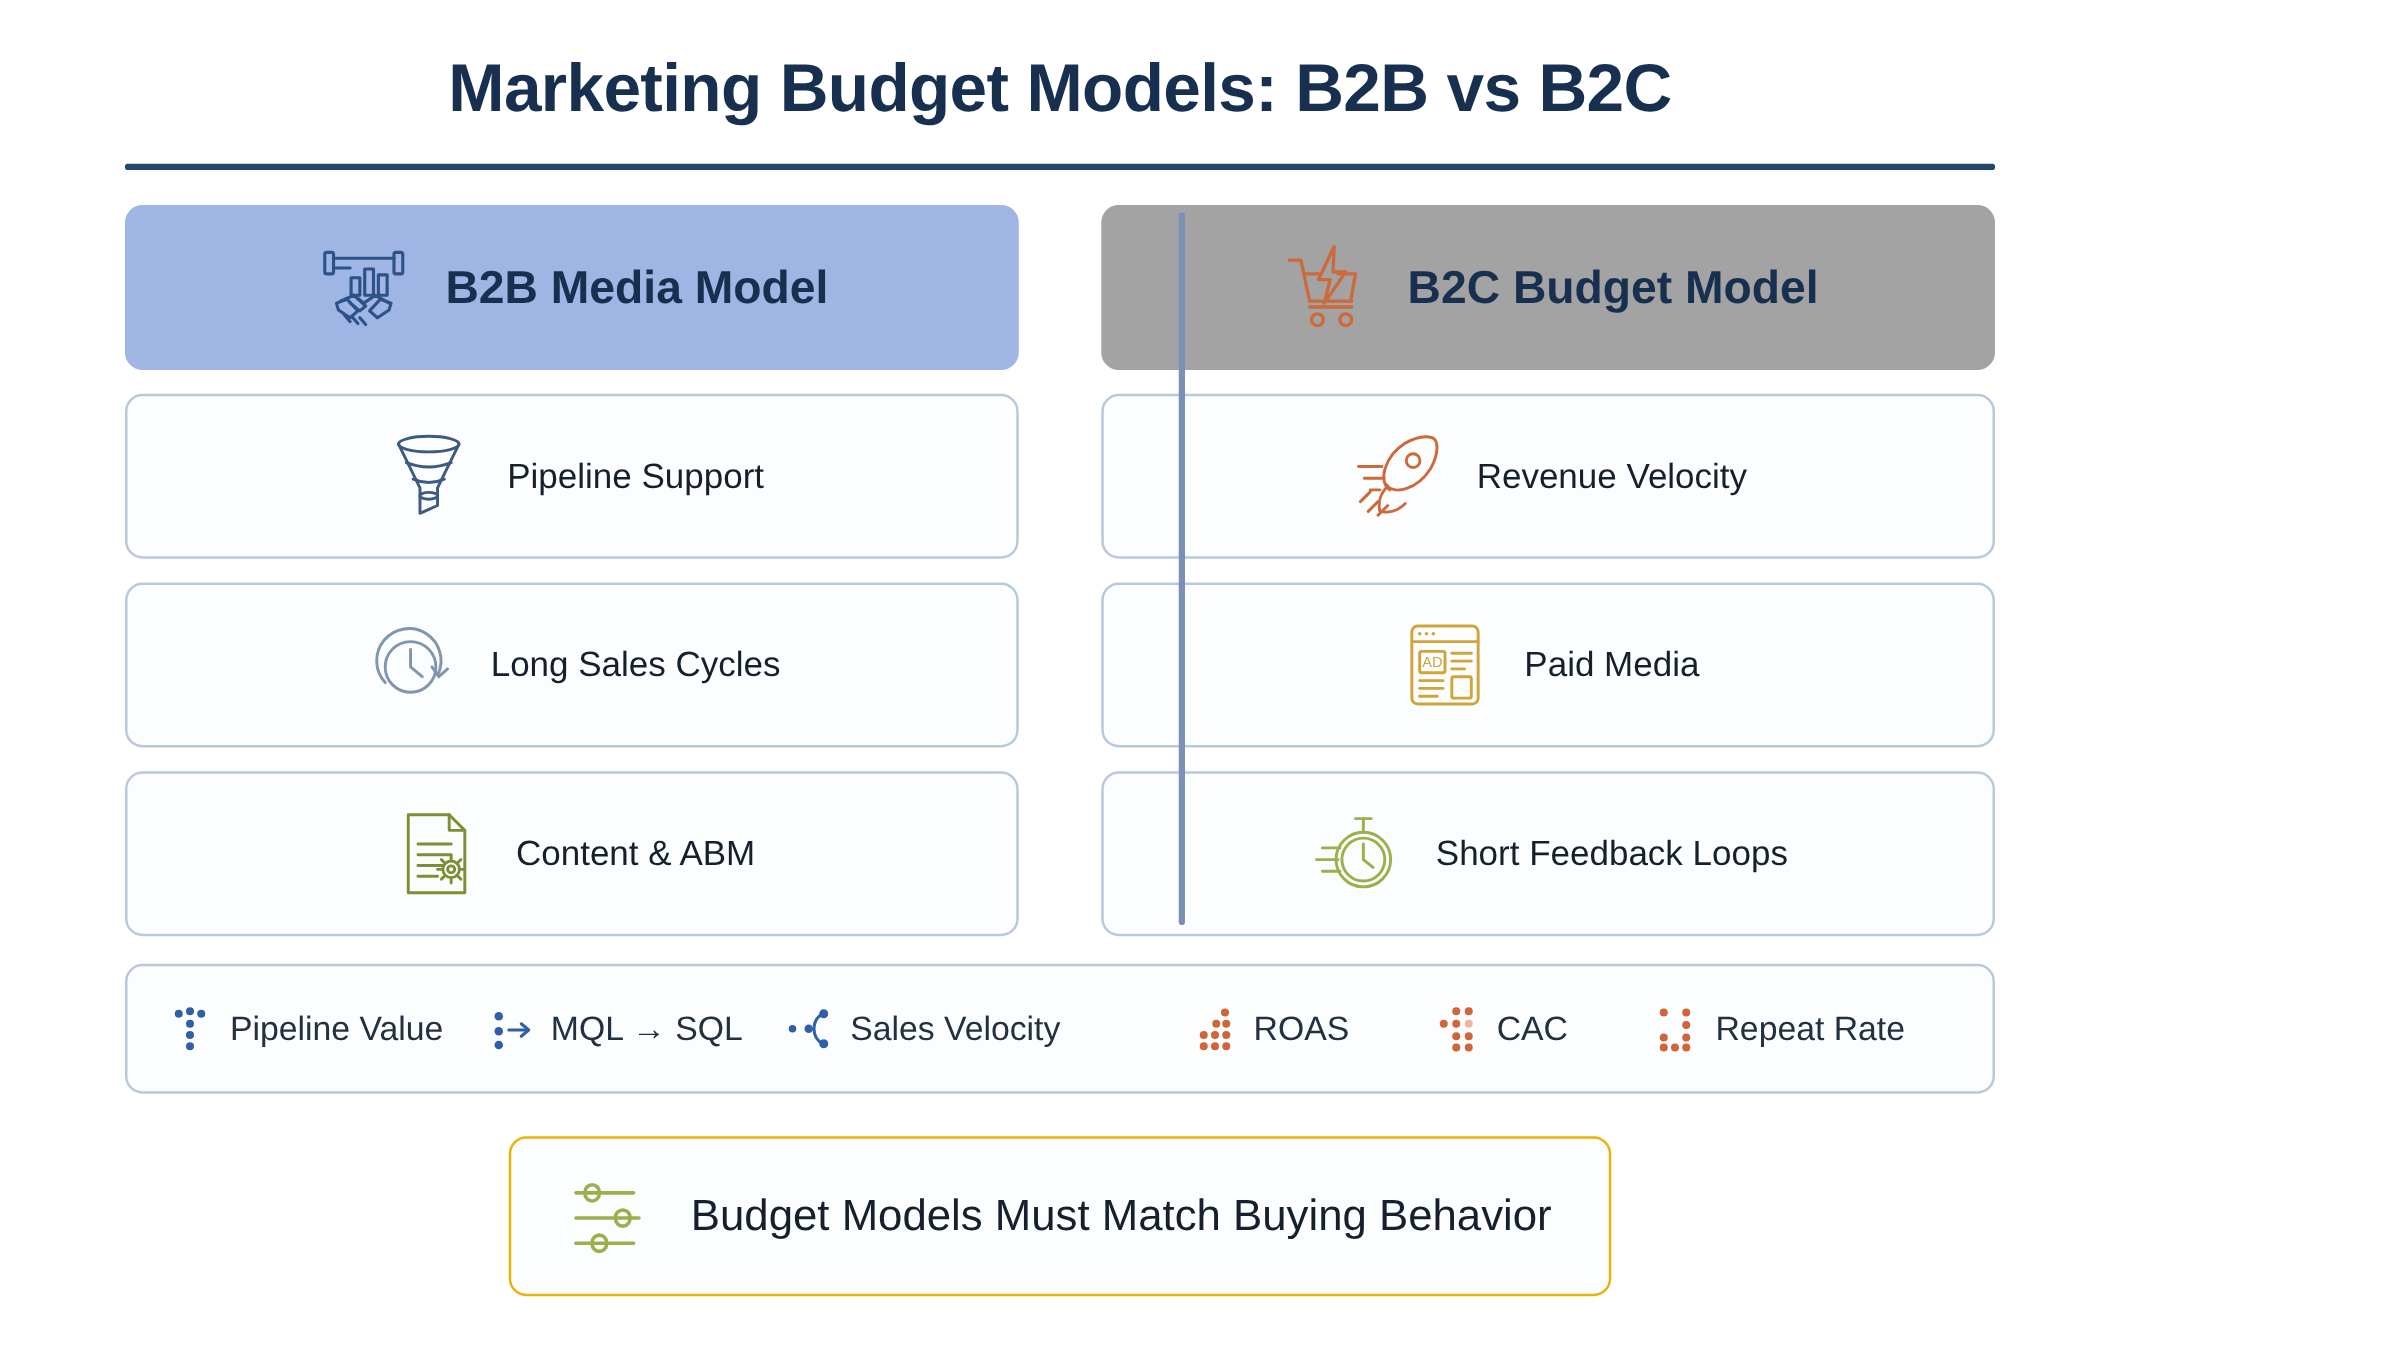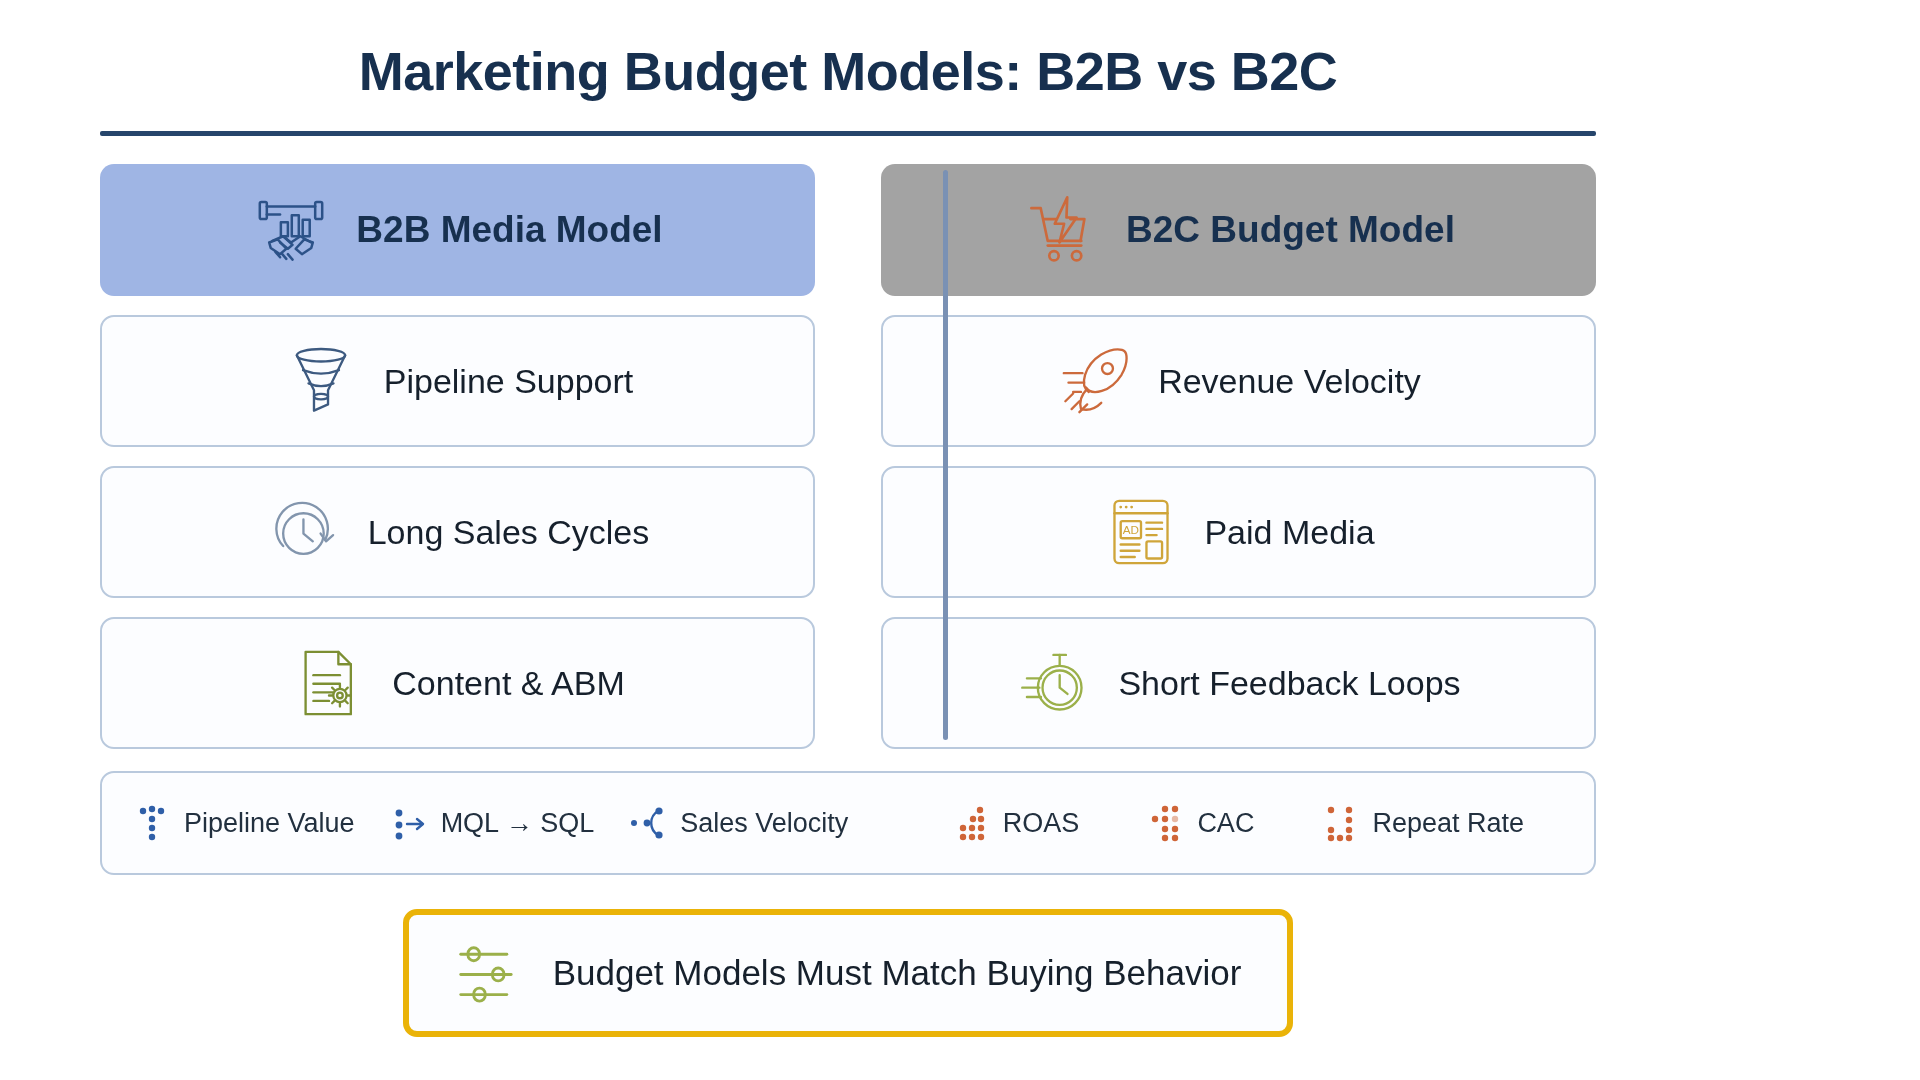--- a/index.html
+++ b/index.html
@@ -81,21 +81,21 @@
   }
   .card-icon {
     flex: 0 0 auto;
     width: 78px; height: 78px;
     display: flex;
     align-items: flex-start;
     justify-content: center;
   }
   .card-icon svg { width: 100%; height: 100%; display: block; }
   .card-label {
-    font-size: 34px;
+    font-size: 28px;
     color: #17304f;
     white-space: nowrap;
   }
   .card-head .card-label {
     font-weight: bold;
     font-size: 37px;
   }
   .card-row .card-label { color: #16202c; }
 
   
@@ -133,21 +133,21 @@
     display: flex;
     justify-content: center;
     margin-top: 34px;
   }
   .footer-card {
     display: flex;
     align-items: center;
     gap: 26px;
     height: 128px;
     padding: 0 46px;
-    border: 6px solid #eab308;
+    border: 2px solid #eab308;
     border-radius: 14px;
     background: #fcfdff;
   }
   .footer-icon { width: 72px; height: 72px; flex: 0 0 auto; }
   .footer-icon svg { width: 100%; height: 100%; display: block; }
   .footer-label {
     font-size: 35px;
     color: #16202c;
     white-space: nowrap;
   }

